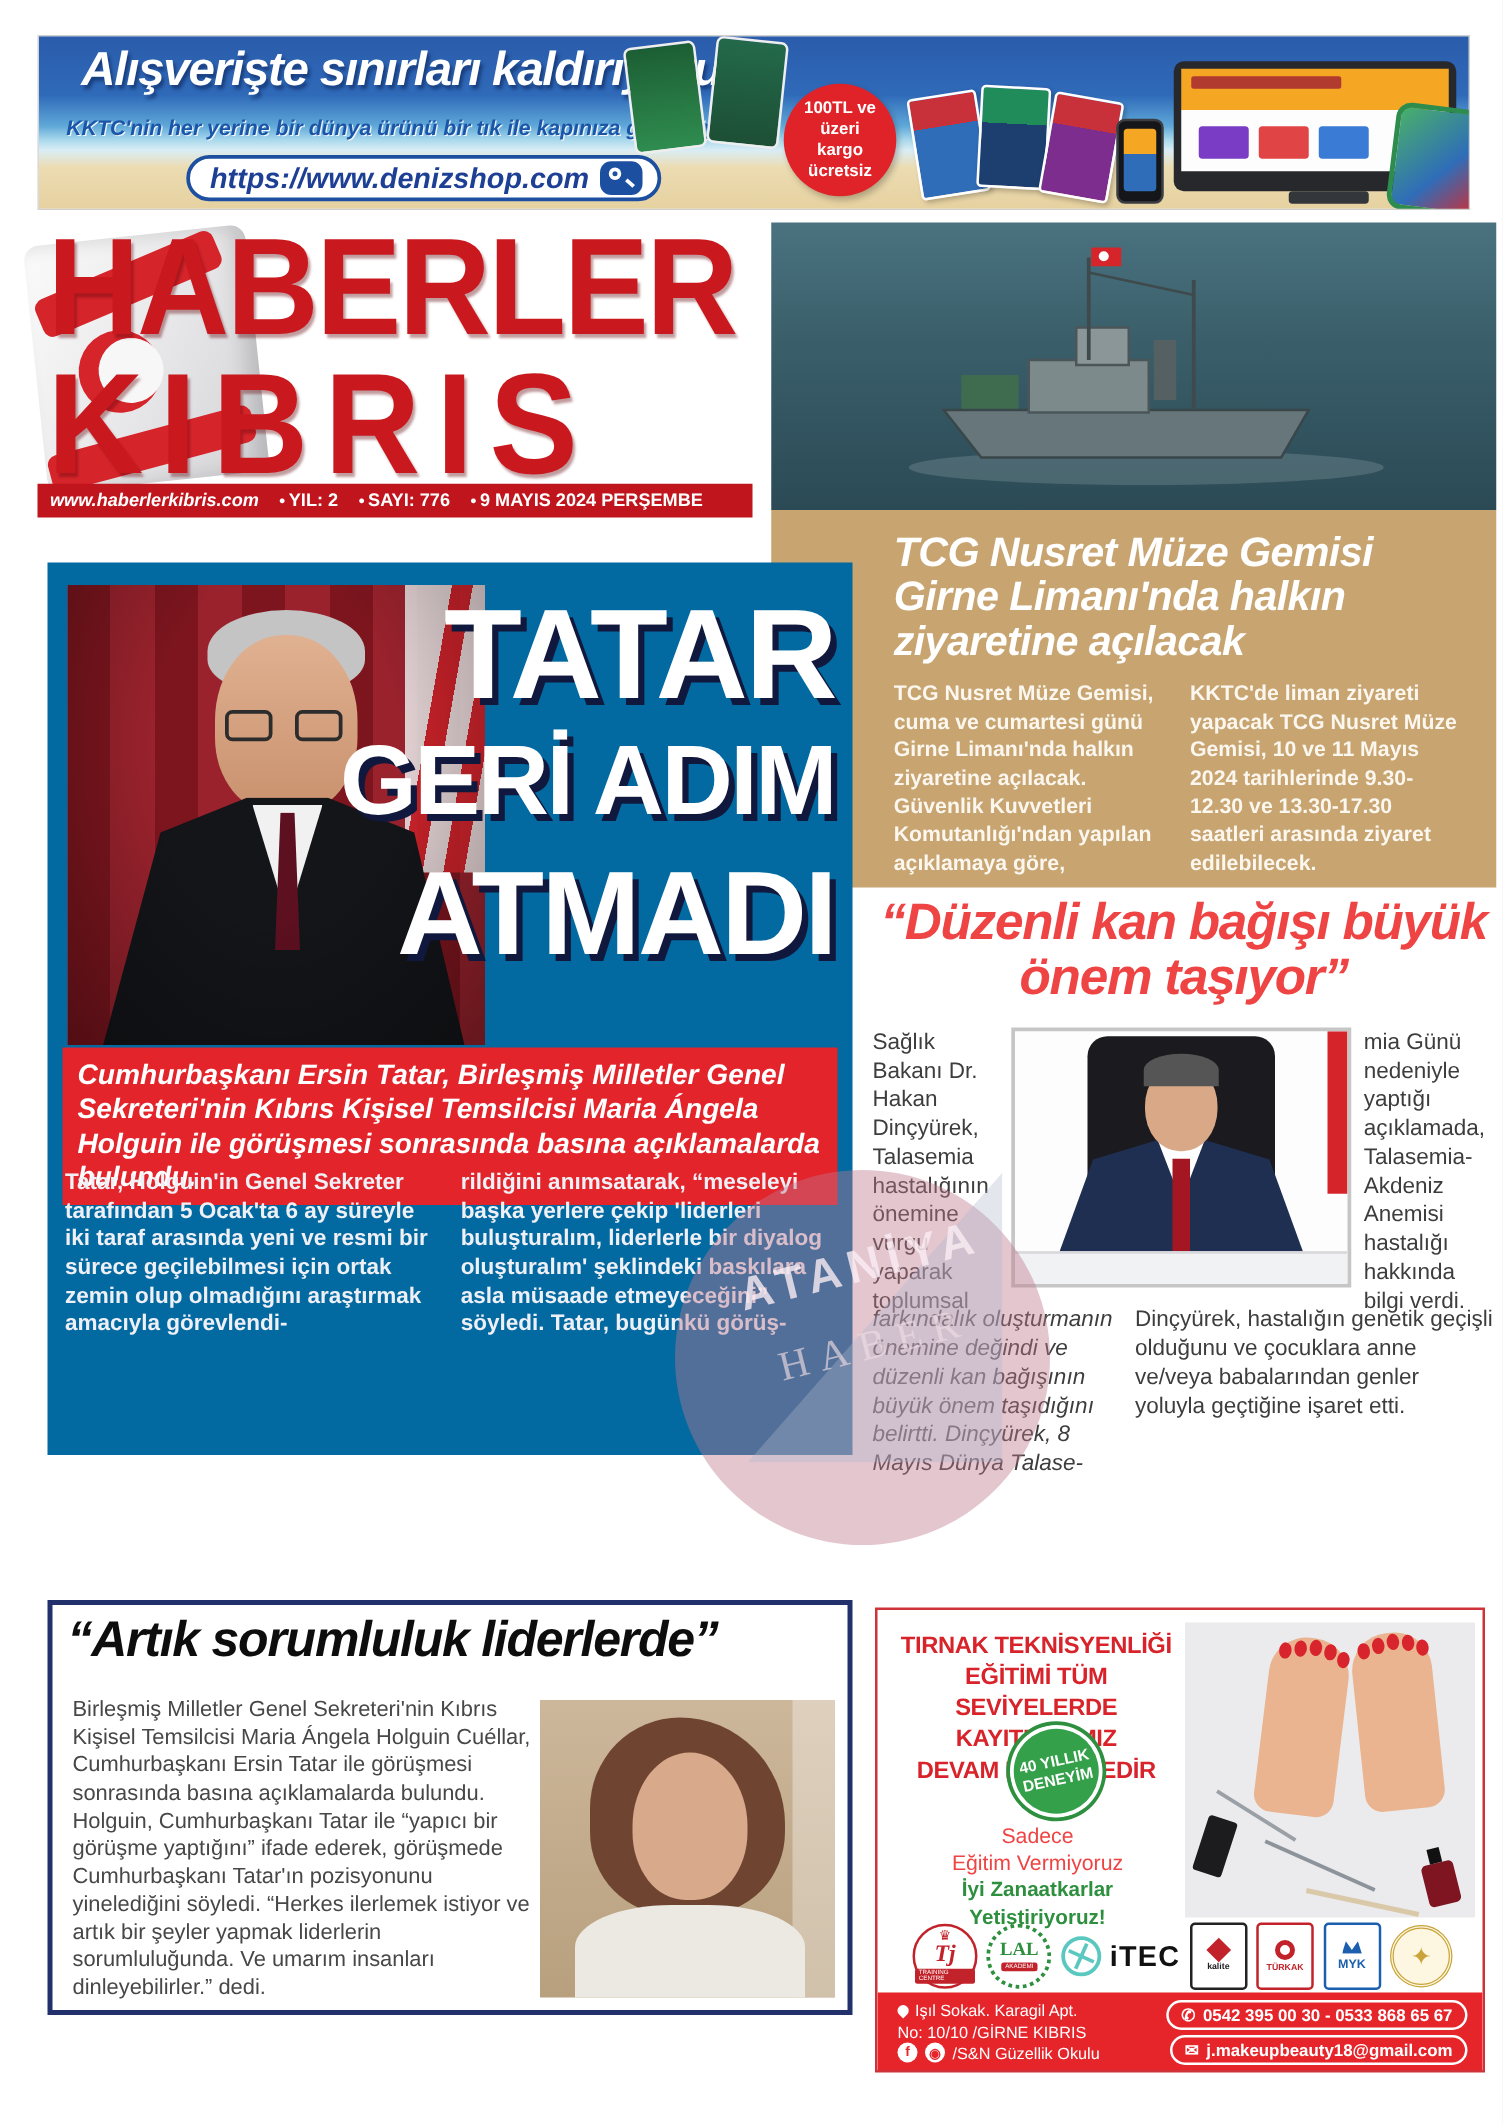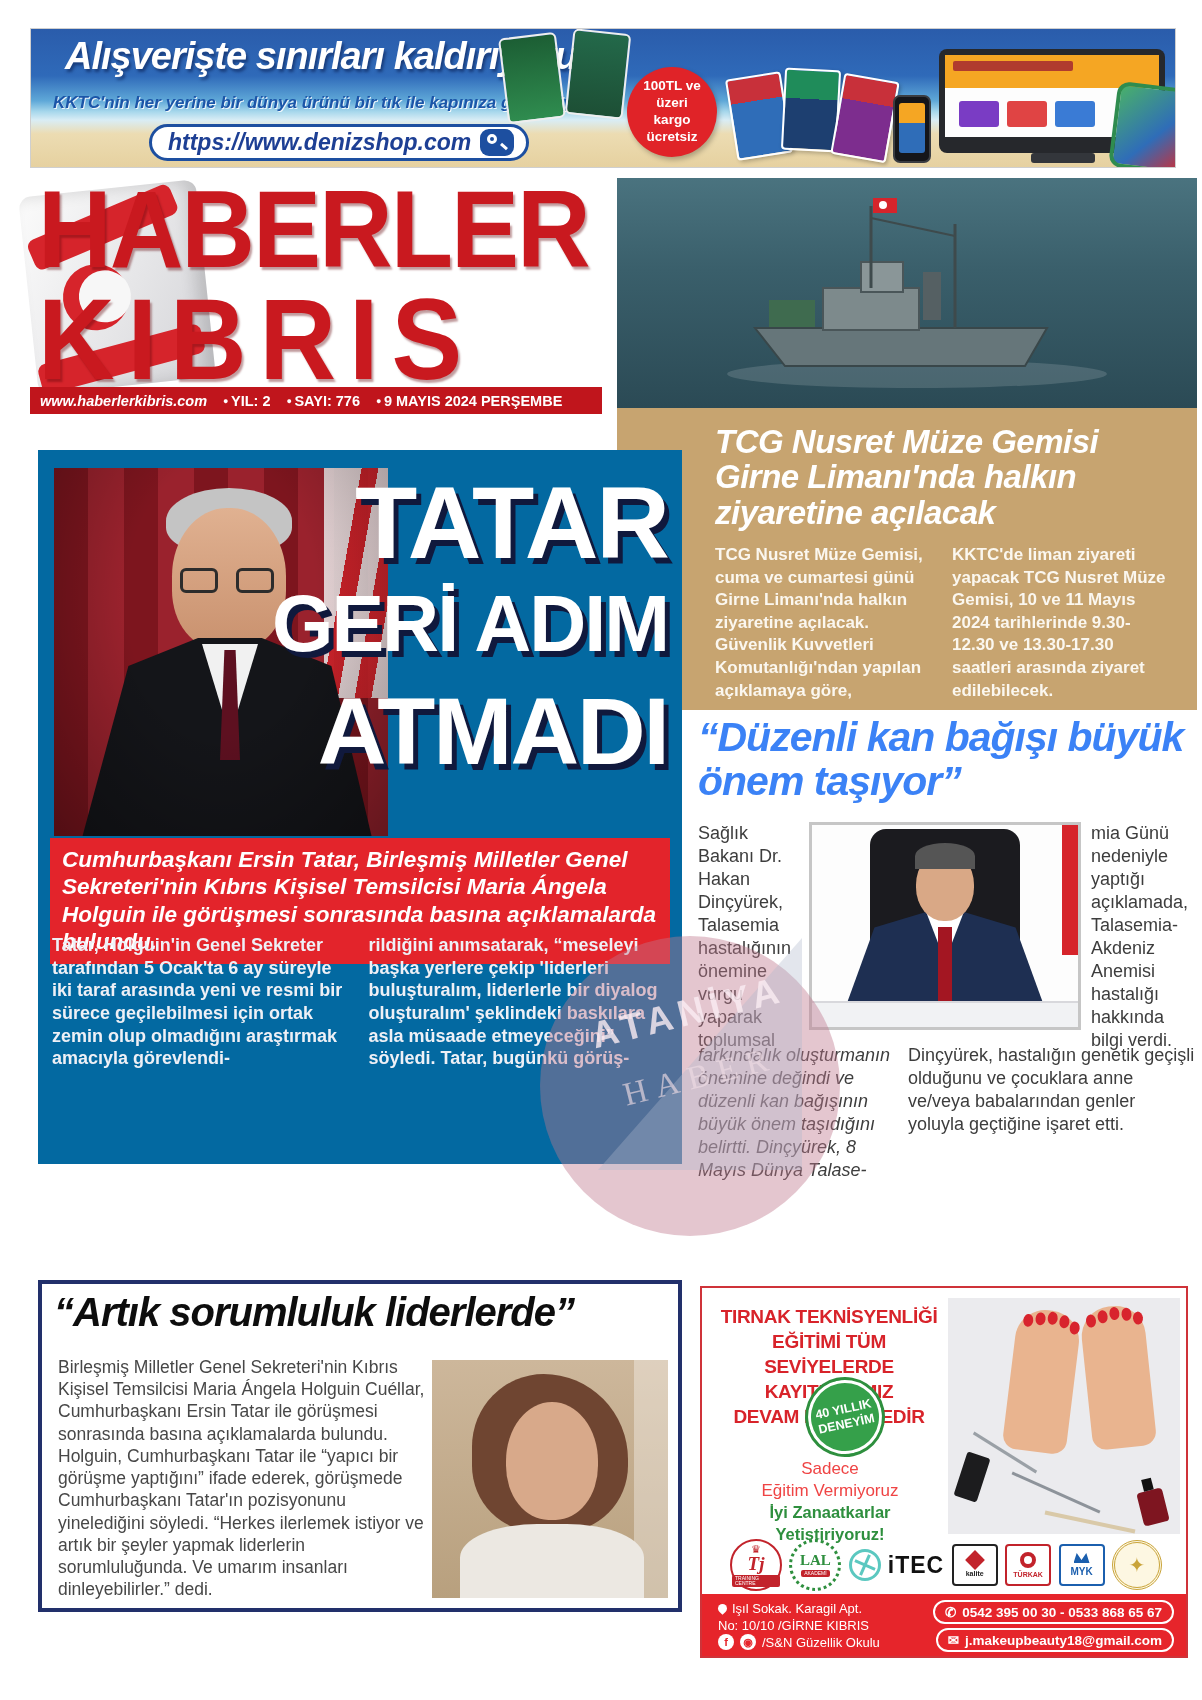--- a/index.html
+++ b/index.html
@@ -97,22 +97,22 @@
     text-shadow:5px 6px 0 #10193d; text-align:right; }
   .mh1 { top:22px;  font-size:102px; }
   .mh2 { top:134px; font-size:79px; }
   .mh3 { top:234px; font-size:95px; }
   .subtitle-box { position:absolute; left:12px; top:388px; width:620px; background:#e3242b; color:#fff;
     font-style:italic; font-weight:bold; font-size:22.5px; line-height:1.22; padding:8px 12px; }
   .main-cols { position:absolute; left:14px; top:484px; width:618px; display:flex; gap:15px; }
   .main-col { flex:1; color:#eef0f6; font-size:18px; font-weight:600; line-height:1.26; }
 
   
-  .blood-headline { position:absolute; left:698px; top:716px; width:498px; 
-    font-size:41px; font-weight:900; font-style:italic; color:#3b82f6; line-height:1.07; letter-spacing:-1px; }
+  .blood-headline { position:absolute; left:698px; top:716px; width:498px; text-align:center;
+    font-size:41px; font-weight:900; font-style:italic; color:#ef4444; line-height:1.07; letter-spacing:-1px; }
   .blood-row1 { position:absolute; left:698px; top:822px; width:498px; display:flex; gap:10px; }
   .blood-narrow { width:101px; font-size:18px; color:#3d3d3d; line-height:1.28; }
   .blood-photo { width:272px; height:208px; border:3px solid #c6c6c6; background:#fdfdfd; position:relative; overflow:hidden; }
   .m-chair { position:absolute; left:50%; top:4px; transform:translateX(-50%); width:150px; height:190px;
     background:#1b1b1f; border-radius:16px 16px 0 0; }
   .m-suit { position:absolute; left:50%; bottom:24px; transform:translateX(-50%); width:196px; height:92px;
     background:#1e2f52; clip-path:polygon(14% 18%, 42% 0, 58% 0, 86% 18%, 100% 100%, 0 100%); }
   .m-shirt { position:absolute; left:50%; bottom:66px; transform:translateX(-50%); width:40px; height:52px;
     background:#fff; clip-path:polygon(0 0, 100% 0, 50% 100%); }
   .m-tie { position:absolute; left:50%; bottom:26px; transform:translateX(-50%); width:14px; height:74px; background:#a31622; }
@@ -183,21 +183,21 @@
   .logo-tj .crown { font-size:11px; margin-bottom:-1px; }
   .logo-tj .sub, .logo-lal .sub { font-size:5px; margin-top:2px; color:#fff; background:#c2232b; padding:1px 3px; border-radius:2px; }
   .logo-lal { border:3px dotted #2e8f3e; color:#2e8f3e; }
   .logo-lal .big { font-family:"Liberation Serif", serif; font-weight:bold; font-size:15px; }
   .logo-itec { display:flex; align-items:center; gap:7px; }
   .itec-globe { width:32px; height:32px; border-radius:50%; border:3px solid #5bc8c0; position:relative; }
   .itec-globe::before, .itec-globe::after { content:""; position:absolute; background:#5bc8c0; }
   .itec-globe::before { left:50%; top:2px; bottom:2px; width:3px; transform:translateX(-50%) rotate(24deg); }
   .itec-globe::after  { top:50%; left:2px; right:2px; height:3px; transform:translateY(-50%) rotate(24deg); }
   .itec-text { font-size:23px; font-weight:900; color:#111; letter-spacing:1px; }
-  .cert { width:46px; height:42px; border-radius:4px; display:flex; flex-direction:column; align-items:center;
+  .cert { width:46px; height:54px; border-radius:4px; display:flex; flex-direction:column; align-items:center;
     justify-content:center; gap:3px; font-weight:bold; text-align:center; }
   .cert-kalite { border:2px solid #222; color:#222; font-size:7px; }
   .cert-kalite .dot { width:14px; height:14px; background:#c2232b; transform:rotate(45deg); }
   .cert-turkak { border:2px solid #c2232b; color:#c2232b; font-size:7px; }
   .cert-turkak .dot { width:16px; height:16px; border-radius:50%; border:4px solid #c2232b; }
   .cert-myk { border:2px solid #1b5fae; color:#1b5fae; font-size:10px; }
   .cert-myk .dot { width:16px; height:10px; background:#1b5fae; clip-path:polygon(0 100%,20% 0,50% 70%,80% 0,100% 100%); }
   .logo-emblem { width:50px; height:50px; border-radius:50%; border:3px double #c9a43a; background:#fdf7e2;
     display:flex; align-items:center; justify-content:center; color:#c9a43a; font-size:20px; }
   .ad-footer { position:absolute; left:0; bottom:0; width:100%; height:62px; background:#e6252b; color:#fff; }

